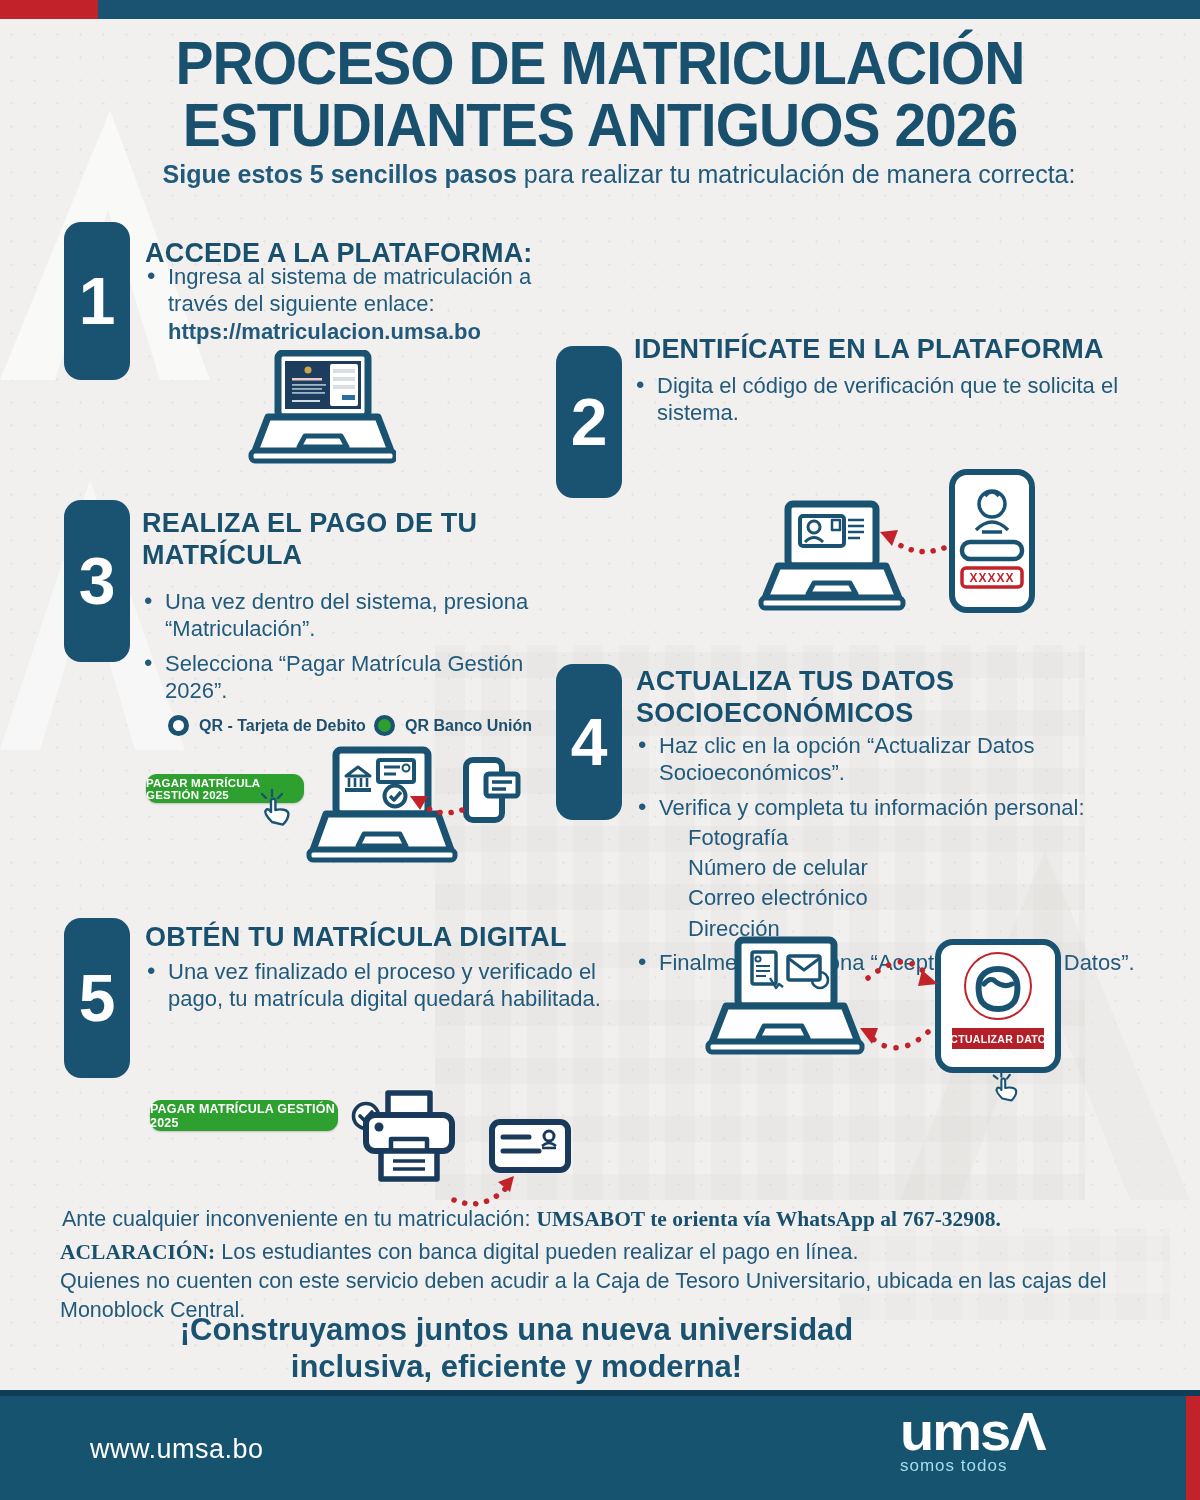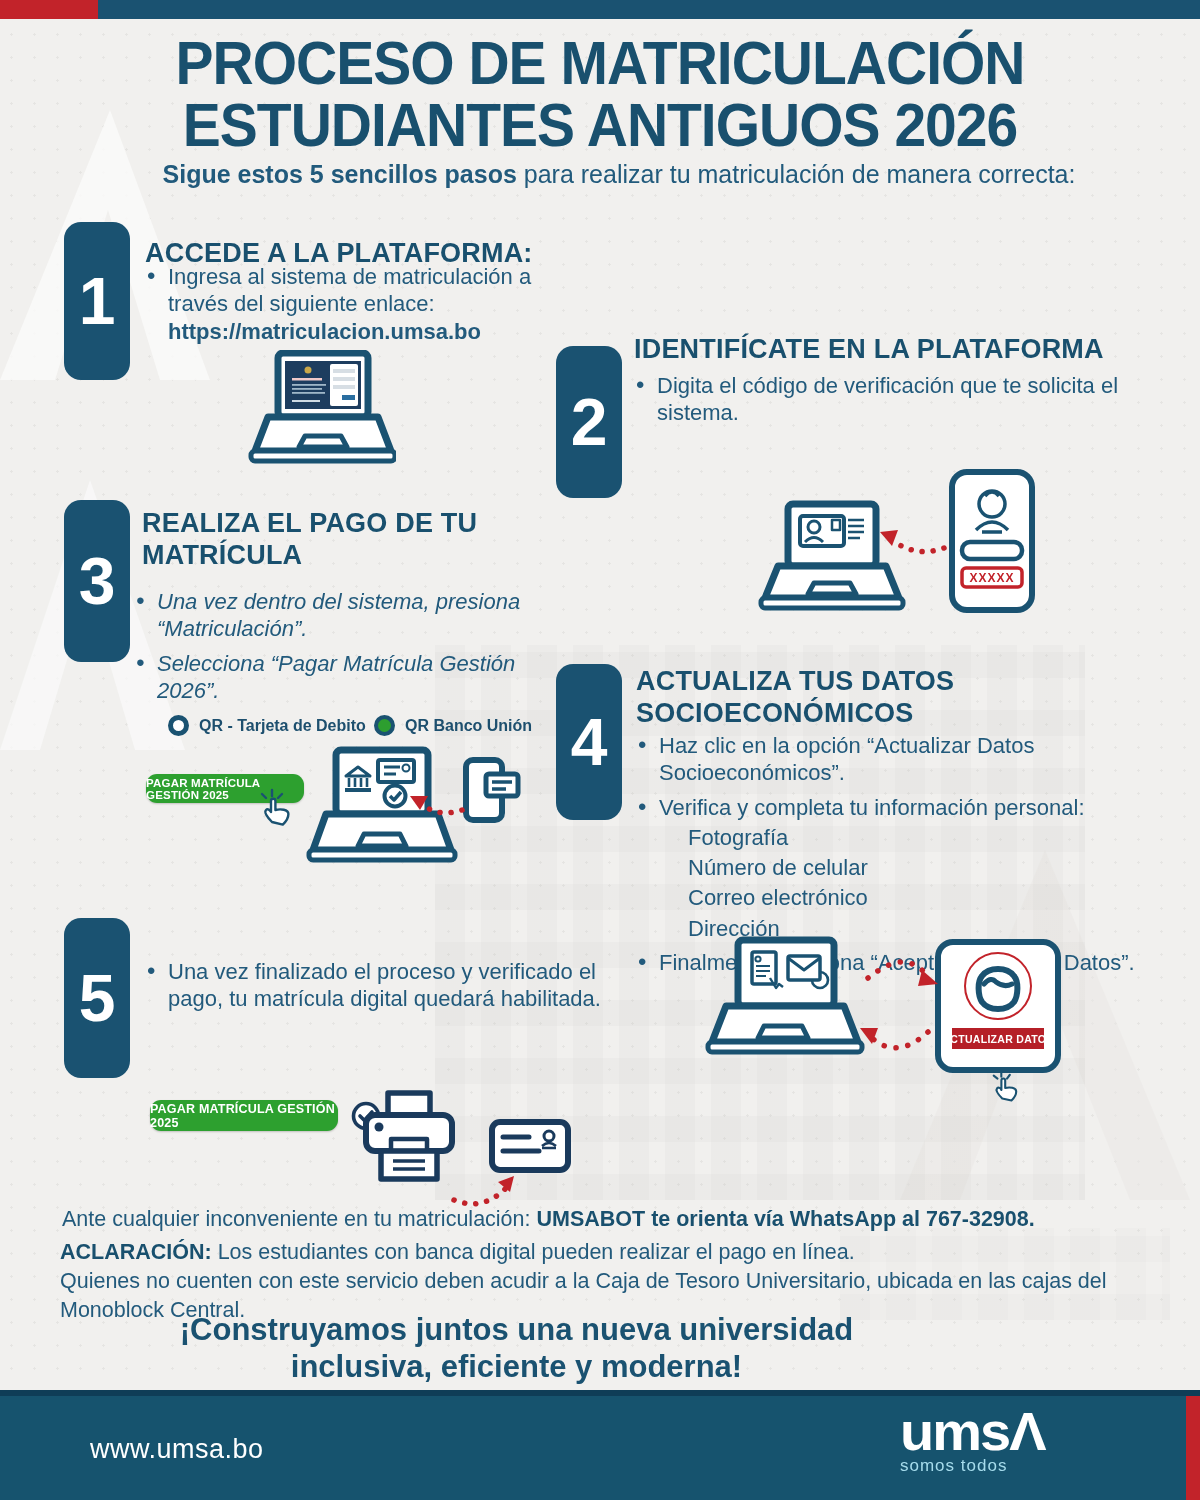--- a/index.html
+++ b/index.html
@@ -37,21 +37,21 @@
   .linkline{font-weight:700;display:block;}
   
   .radio-row{display:flex;align-items:center;gap:10px;color:#1d4f6e;font-size:16px;font-weight:600;}
   .radio{width:11px;height:11px;border-radius:50%;border:5px solid #1a5271;background:#fff;}
   .radio.filled{background:#2d9e2f;border-width:4px;width:13px;height:13px;}
   
   .greenbtn{background:#2da02f;color:#fff;font-weight:700;display:flex;align-items:center;
     justify-content:center;letter-spacing:.2px;box-shadow:0 1px 2px rgba(0,0,0,.2);border-radius:11px;}
   
   .note{color:#225a7c;font-size:21.5px;line-height:1.35;}
-  .note b{color:#19506e;}
+  .note b{color:#19506e;font-family:Liberation Serif, serif;}
   
   .closing{left:0;top:1312px;width:1033px;text-align:center;color:#1a5271;
     font-size:31px;font-weight:700;line-height:1.18;}
   
   .footer{left:0;top:1396px;width:1200px;height:104px;background:#16536e;}
   .footer-topline{left:0;top:1390px;width:1200px;height:6px;background:#0f3d57;}
   .footer-red{left:1186px;top:1396px;width:14px;height:104px;background:#c2232a;}
   .footer-url{left:90px;top:1434px;color:#ffffff;font-size:27px;letter-spacing:.5px;}
   .logo-wrap{left:900px;top:1404px;width:260px;text-align:left;color:#fff;}
   .logo-text{font-size:56px;font-weight:800;letter-spacing:-2px;line-height:1;transform:scaleY(.95);}
@@ -144,21 +144,21 @@
       <text x="236" y="116" text-anchor="middle" font-size="12" font-weight="bold" fill="#c2232a" stroke="none" letter-spacing="1">XXXXX</text>
       <path d="M188 82 Q160 92 136 74" fill="none" stroke-width="5.5" stroke-dasharray="0.1 11" stroke-linecap="round"></path>
       <polygon points="124,66 142,64 136,80" fill="#c2232a" stroke="none"></polygon>
     </g>
   </svg>
 
   <div class="abs numblock" style="left:64px;top:500px;height:162px;">
     <span>3</span>
   </div>
   <div class="abs step-title" style="left:142px;top:508px;width:370px;">REALIZA EL PAGO DE TU MATRÍCULA</div>
-  <div class="abs blist" style="left:134px;top:588px;width:425px;font-style:italic;">
+  <div class="abs blist" style="left:142px;top:588px;width:425px;">
     <div class="bitem">Una vez dentro del sistema, presiona “Matriculación”.</div>
     <div class="bitem">Selecciona “Pagar Matrícula Gestión 2026”.</div>
   </div>
   <div class="abs radio-row" style="left:168px;top:715px;">
     <div class="radio"></div>
     <span>QR - Tarjeta de Debito</span>
   </div>
   <div class="abs radio-row" style="left:374px;top:715px;">
     <div class="radio filled"></div>
     <span>QR Banco Unión</span>
@@ -240,20 +240,21 @@
     </g>
     <g stroke="#1a5271" stroke-width="2.2" stroke-linecap="round" stroke-linejoin="round" fill="none" transform="translate(288,134) scale(0.95)">
       <path d="M6 6 l4 3 M14 2 v5 M23 5 l-3 4"></path>
       <path d="M15 30 c-4.5 -4.5 -7 -9 -5.4 -10.8 c1.5 -1.5 3.6 0 4.5 1.8 V11 c0 -2.7 4 -2.7 4 0 v8 c4.5 -1.3 11.6 -0.5 11.6 3.6 c0 4.5 -2.2 6.8 -5 9.4 z" fill="#fff"></path>
     </g>
   </svg>
 
   <div class="abs numblock" style="left:64px;top:918px;height:160px;">
     <span>5</span>
   </div>
+  <div class="abs step-title" style="left:145px;top:922px;width:480px;">OBTÉN TU MATRÍCULA DIGITAL</div>
   <div class="abs blist" style="left:145px;top:958px;width:480px;">
     <div class="bitem">Una vez finalizado el proceso y verificado el pago, tu matrícula digital quedará habilitada.</div>
   </div>
   <div class="abs greenbtn" style="left:150px;top:1100px;width:188px;height:31px;font-size:12.5px;">PAGAR MATRÍCULA GESTIÓN 2025</div>
   <svg class="abs" style="left:350px;top:1100px;" width="32" height="32" viewBox="0 0 32 32">
     <circle cx="16" cy="16" r="12.5" fill="#fff" stroke="#1a3a5c" stroke-width="3.6"></circle>
     <path d="M10 16 l4.5 4.5 L22 12" fill="none" stroke="#1a3a5c" stroke-width="3.6" stroke-linecap="round" stroke-linejoin="round"></path>
   </svg>
   <svg class="abs" style="left:358px;top:1090px;" width="232" height="120" viewBox="0 0 232 120">
     <g stroke="#1a3a5c" stroke-linejoin="round">

